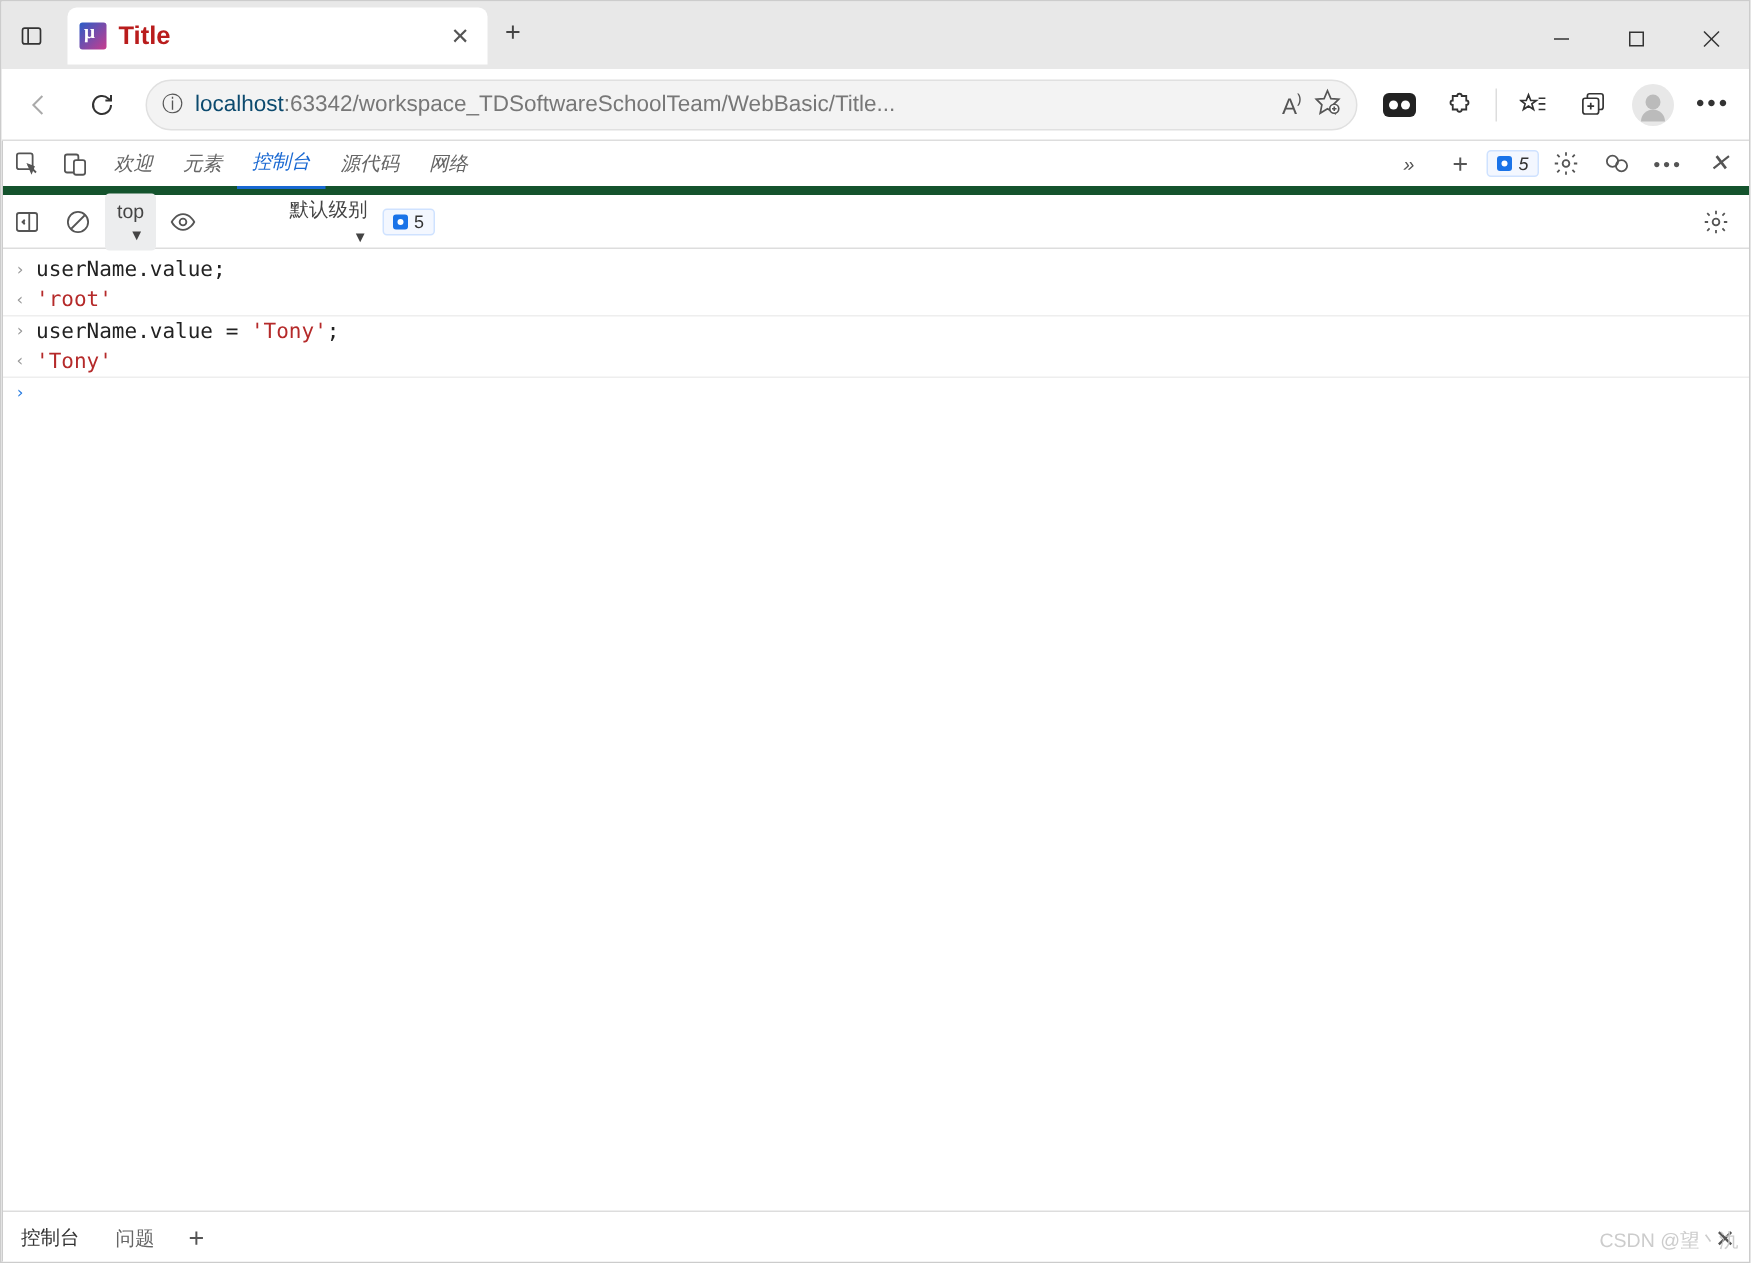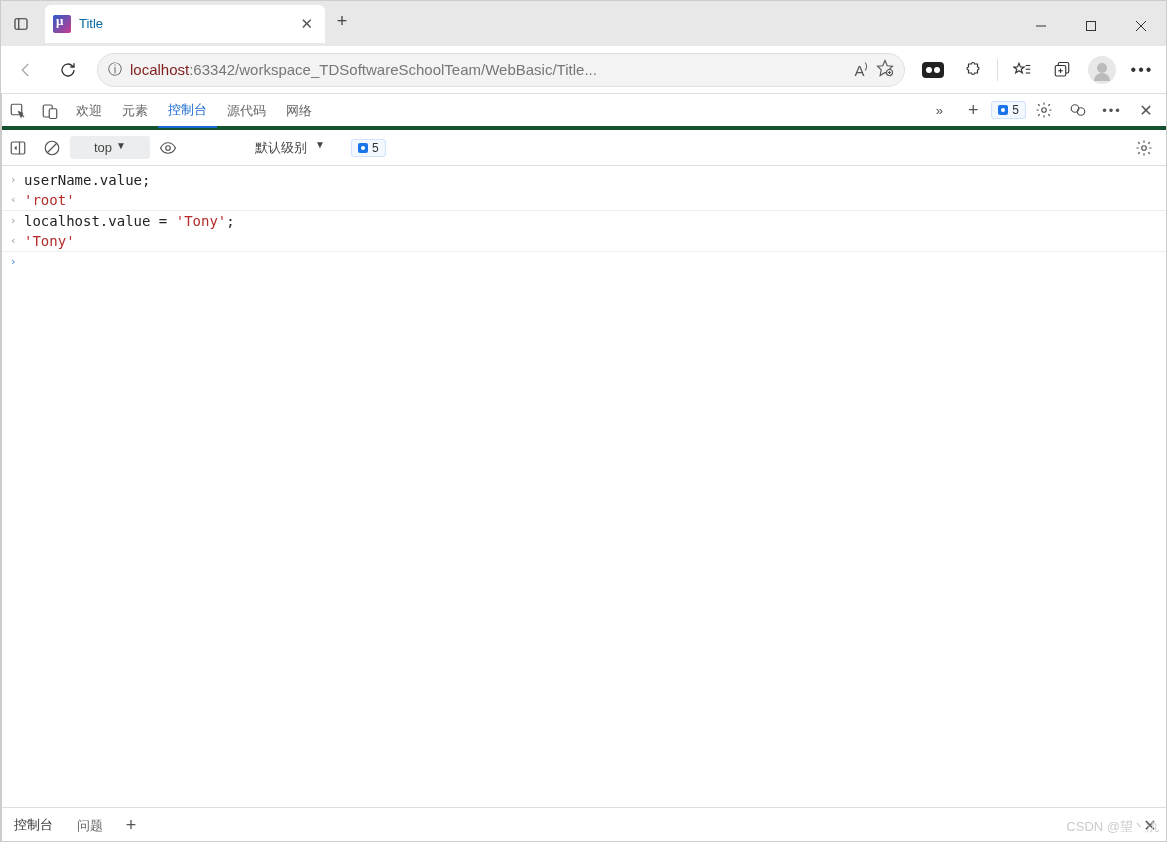--- a/index.html
+++ b/index.html
@@ -3,52 +3,52 @@
 <meta charset="utf-8">
 <style>
 * { box-sizing: border-box; margin: 0; padding: 0; }
 body { font-family: "Segoe UI", Arial, sans-serif; width: 1167px; height: 842px; overflow: hidden; background: #fff; border: 1px solid #ccc; }
 .titlebar { height: 45px; background: #e8e8e8; display: flex; align-items: flex-end; }
 .tab-strip { display: flex; align-items: center; height: 100%; }
 .tab-btn { width: 40px; height: 36px; display: flex; align-items: center; justify-content: center; color: #333; }
 .tab { background: #fff; height: 38px; width: 280px; border-radius: 6px 6px 0 0; display: flex; align-items: center; padding: 0 8px; gap: 8px; margin-left: 4px; }
 .tab-icon { width: 18px; height: 18px; background: linear-gradient(135deg,#2a5cc7 0%,#c83c8e 100%); border-radius: 2px; position: relative; }
 .tab-icon::before { content:'μ'; position:absolute; left:3px; top:-2px; color:#fff; font-size:13px; font-weight:bold; font-family:serif;}
-.tab-title { flex: 1; font-size: 13px; color: #0369a1; }
+.tab-title { flex: 1; font-size: 17px; color: #b91c1c; font-weight: bold; }
 .tab-close { font-size: 15px; color: #555; padding: 2px 4px; }
 .new-tab { width: 34px; text-align: center; font-size: 18px; color: #444; padding-bottom:4px;}
 .win-controls { margin-left: auto; display: flex; }
 .win-btn { width: 50px; height: 40px; display: flex; align-items: center; justify-content: center; color: #333; font-size: 13px; }
 .toolbar { height: 48px; display: flex; align-items: center; padding: 0 6px; gap: 4px; border-bottom: 1px solid #ddd; background:#fff;}
 .nav-btn { width: 38px; height: 34px; display: flex; align-items: center; justify-content: center; color: #777; border-radius: 4px; }
 .nav-btn.enabled { color: #333; }
 .addr-bar { flex: 1; height: 34px; background: #f3f3f3; border: 1px solid #e0e0e0; border-radius: 17px; display: flex; align-items: center; padding: 0 10px; gap: 8px; margin: 0 6px;}
 .addr-icon { color: #555; font-size:14px;}
 .url { flex: 1; font-size: 15px; color: #777; white-space: nowrap; overflow: hidden; }
-.url .host { color: #7f1d1d; }
+.url .host { color: #0c4a6e; }
 .tb-icon { width: 36px; height: 34px; display: flex; align-items: center; justify-content: center; color: #333; border-radius: 4px; }
 .tb-sep { width:1px; height:22px; background:#ddd; margin:0 2px;}
 .avatar { width: 28px; height: 28px; border-radius: 50%; background: #e8e8e8; display: flex; align-items: center; justify-content: center; }
 .avatar-head { width: 10px; height: 10px; border-radius: 50%; background: #bbb; position: relative; top:-2px;}
 .avatar::after{content:'';position:absolute;width:16px;height:8px;background:#bbb;border-radius:10px 10px 0 0;margin-top:14px;}
 .content { height: calc(842px - 45px - 48px); display: flex; }
 .page { flex: 0 0 456px; padding: 14px 12px; font-size: 18px; font-family: "Microsoft YaHei","SimSun",sans-serif; }
 .page-label { display: inline; }
 .page-input { width: 210px; height: 24px; font-size: 16px; padding: 0 3px; border: 1px solid #666; font-family: Arial; }
 .devtools { flex: 1; border-left: 1px solid #ccc; display: flex; flex-direction: column; background:#fff;}
-.dt-tabs { height: 36px; border-bottom: 4px solid #14532d; display: flex; font-size: 13px; color: #666; }
+.dt-tabs { height: 36px; border-bottom: 6px solid #14532d; display: flex; align-items: center; font-size: 13px; color: #666; font-style: italic; }
 .dt-ibtn { width: 32px; height: 34px; display: flex; align-items: center; justify-content: center; color: #555; }
 .dt-tab { padding: 0 10px; height: 34px; display: flex; align-items: center; }
 .dt-tab.active { color: #1968d2; border-bottom: 2px solid #1968d2; }
 .dt-right { margin-left: auto; display: flex; align-items: center; gap: 2px; padding-right:4px;}
 .issue-pill { border: 1px solid #cfe2ff; background: #f3f7ff; color: #333; border-radius: 3px; padding: 1px 6px; font-size: 12px; display: flex; align-items: center; gap: 4px; }
 .issue-dot { width: 10px; height: 10px; background: #1a73e8; border-radius:2px; display:inline-block; position:relative;}
 .issue-dot::after{content:'';position:absolute;width:4px;height:4px;background:#fff;border-radius:50%;left:3px;top:3px;}
 .dt-filter { height: 36px; border-bottom: 1px solid #ddd; display: flex; align-items: center; font-size: 13px; color: #444; gap:2px; padding-right:6px;}
-.dt-filter .sel { background:#ecedee; padding:4px 24px; border-radius:3px; display:flex; align-items:flex-start; gap:4px;}
+.dt-filter .sel { background:#ecedee; padding:4px 8px; border-radius:3px; display:flex; align-items:flex-end; gap:4px;flex-direction:column;}
 .filter-input { flex:1; height:24px; border:1px solid #ddd; font-size:12px; padding:0 6px; margin:0 6px; color:#777;}
 .console-body { flex:1; overflow:auto; font-family: Consolas, Menlo, monospace; font-size:14px; padding:4px 0;}
 .row { display:flex; padding:2px 8px; align-items:flex-start;}
 .row.border-top { border-top:1px solid #eee; }
 .gutter { width:14px; color:#999; font-size:11px; flex-shrink:0; padding-top:1px;}
 .gutter.blue { color:#2a7de1; }
 .code { color:#222; white-space:pre;}
 .code .str { color:#b52a2a; }
 .result .code { color:#b52a2a; }
 .drawer { height: 36px; border-top: 1px solid #ddd; display: flex; align-items: center; font-size: 13px; color: #666; }
@@ -259,21 +259,21 @@
       <div class="row">
         <span class="gutter">›</span>
         <span class="code">userName.value;</span>
       </div>
       <div class="row result">
         <span class="gutter">‹</span>
         <span class="code">'root'</span>
       </div>
       <div class="row border-top">
         <span class="gutter">›</span>
-        <span class="code"><span>localhost.value = </span><span class="str">'Tony'</span><span>;</span></span>
+        <span class="code"><span>userName.value = </span><span class="str">'Tony'</span><span>;</span></span>
       </div>
       <div class="row result">
         <span class="gutter">‹</span>
         <span class="code">'Tony'</span>
       </div>
       <div class="row border-top">
         <span class="gutter blue">›</span>
         <span class="code">&nbsp;</span>
       </div>
     </div>

